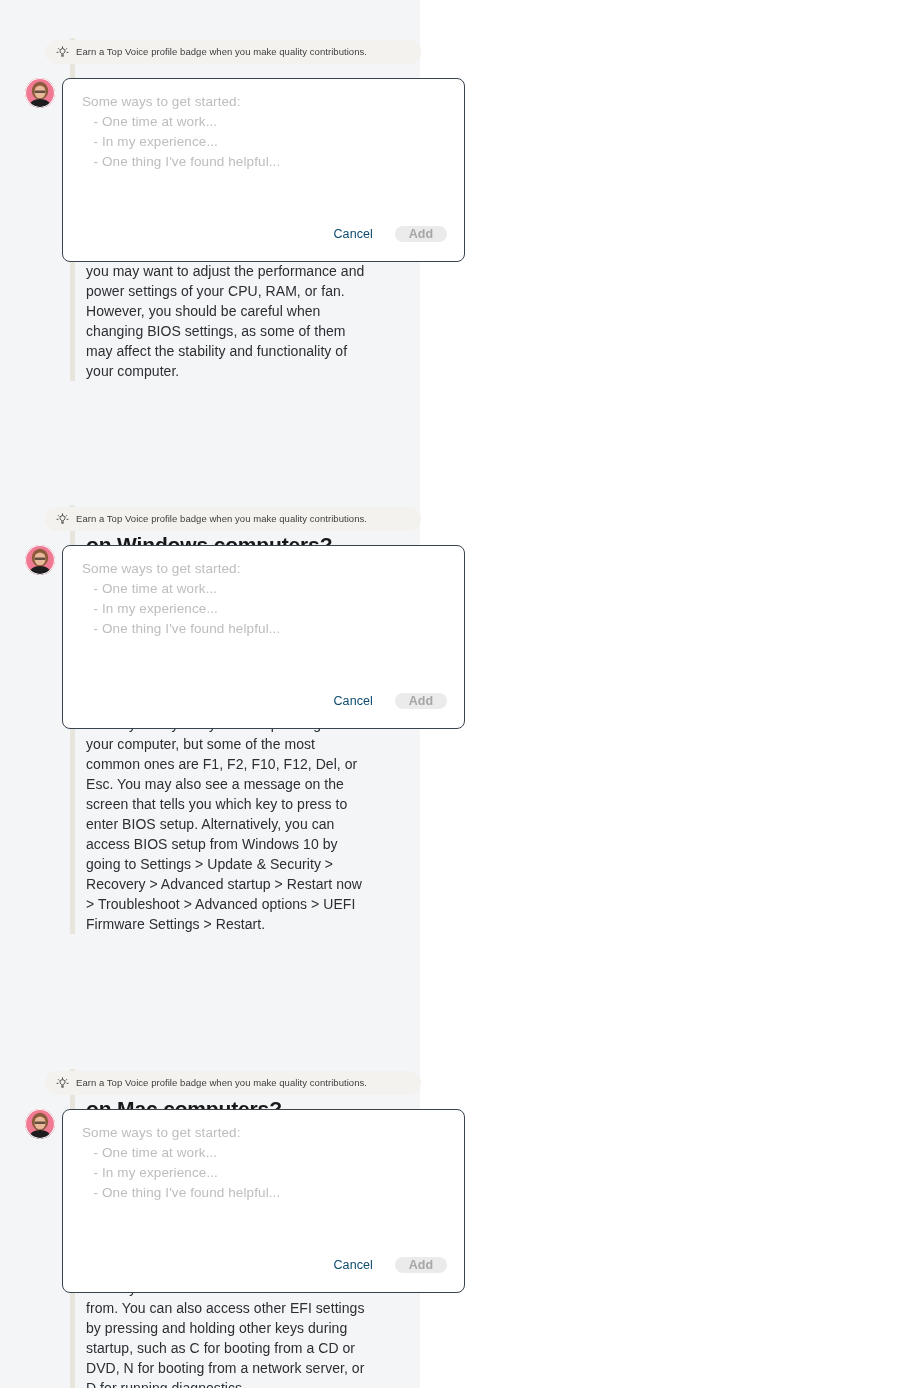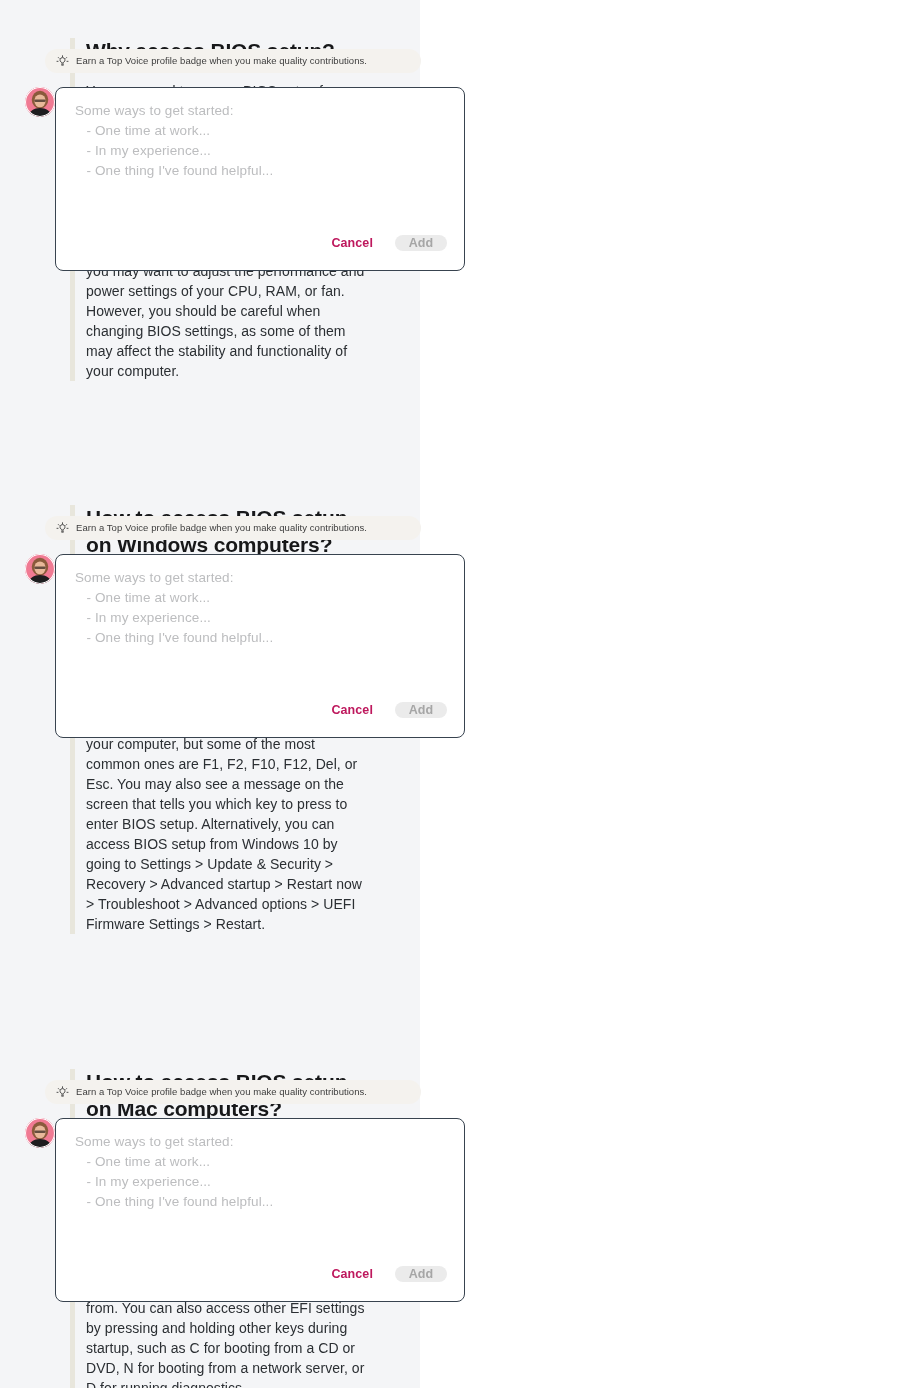--- a/index.html
+++ b/index.html
@@ -65,21 +65,20 @@
     line-height: 20px;
     color: #2b2f33;
     letter-spacing: 0.05px;
   }
 
   
   .contrib-block {
     position: absolute;
     left: 25px;
     width: 440px;
-    margin-top: 9px;
   }
 
   .tip-banner {
     display: flex;
     align-items: center;
     gap: 7px;
     width: 376px;
     height: 24px;
     margin-left: 20px;
     padding: 0 11px;
@@ -98,20 +97,21 @@
     font-size: 9.5px;
     line-height: 12px;
     color: #3d3d3d;
     letter-spacing: 0.05px;
     white-space: nowrap;
   }
 
   .composer-row {
     display: flex;
     align-items: flex-start;
+    gap: 7px;
     margin-top: 14px;
   }
 
   .avatar {
     flex: 0 0 auto;
     width: 30px;
     height: 30px;
     border-radius: 50%;
     overflow: hidden;
     display: block;
@@ -145,22 +145,22 @@
     right: 17px;
     bottom: 14px;
     display: flex;
     align-items: center;
     gap: 12px;
   }
 
   .btn-cancel {
     font-family: "Liberation Sans", sans-serif;
     font-size: 12.5px;
-    font-weight: bold;
-    color: #be185d;
+    font-weight: normal;
+    color: #0c4a6e;
     background: transparent;
     border: none;
     padding: 6px 10px;
     border-radius: 14px;
     letter-spacing: 0.1px;
     cursor: pointer;
   }
 
   .btn-add {
     font-family: "Liberation Sans", sans-serif;

